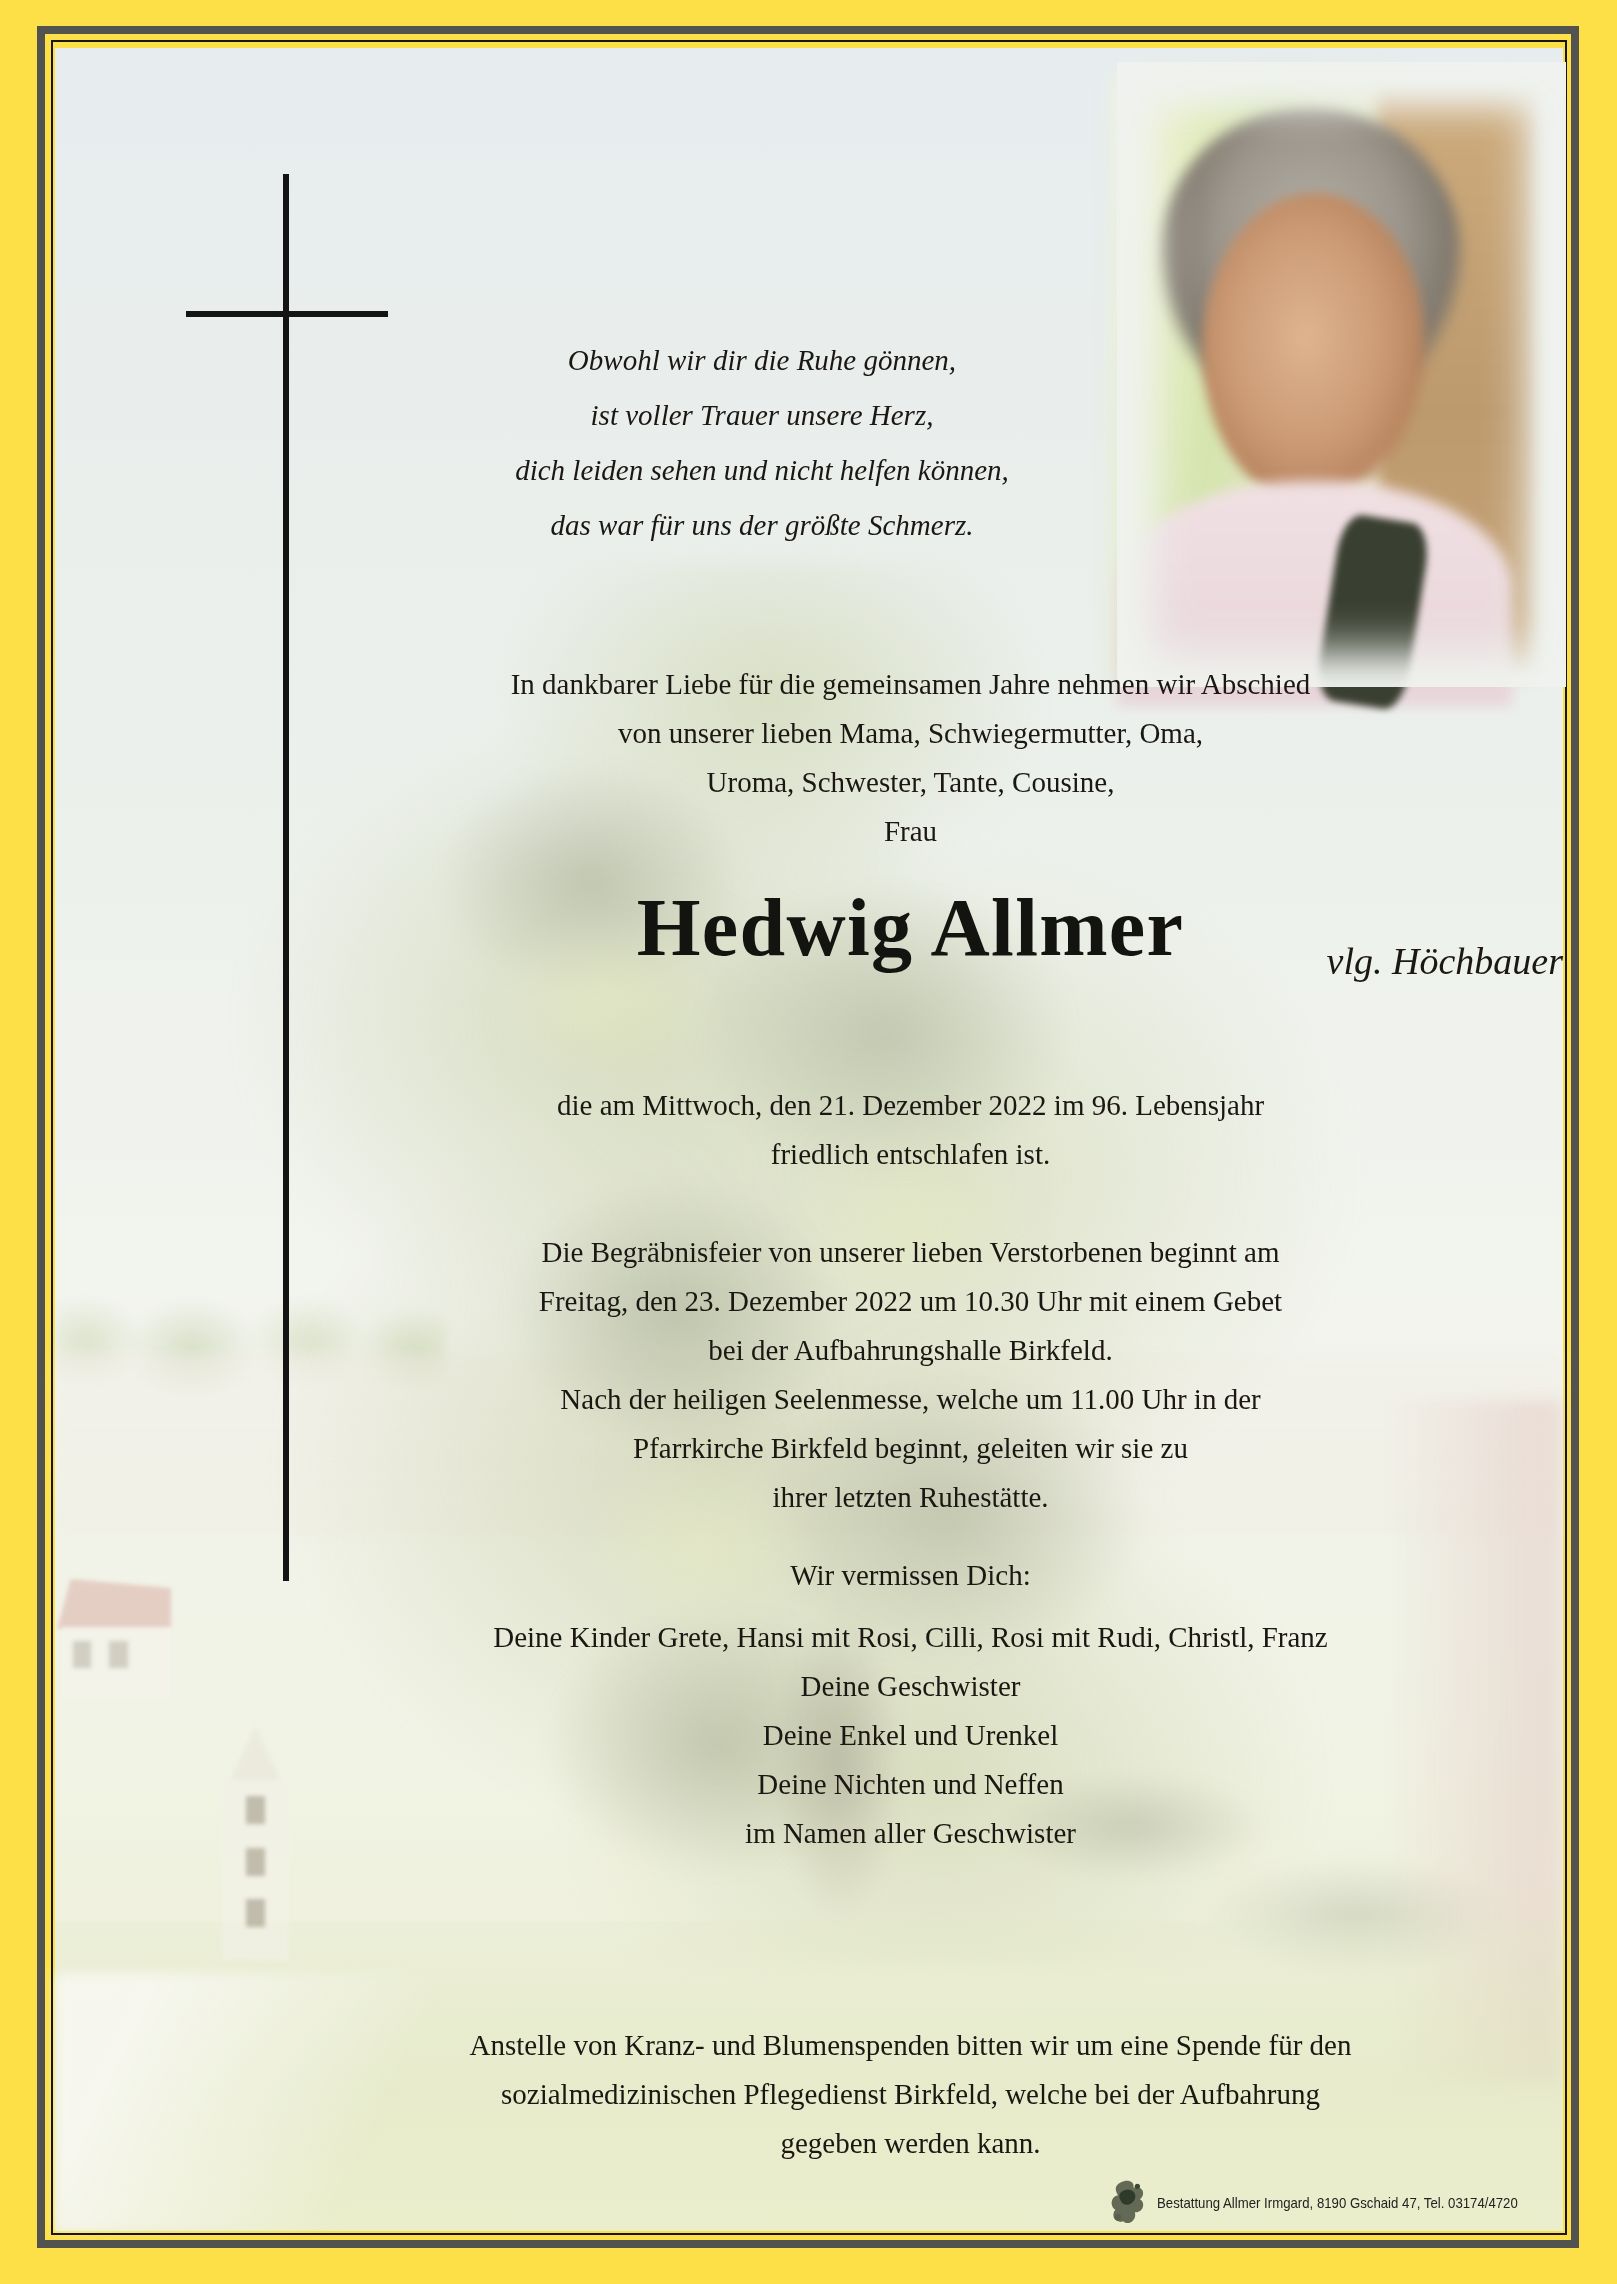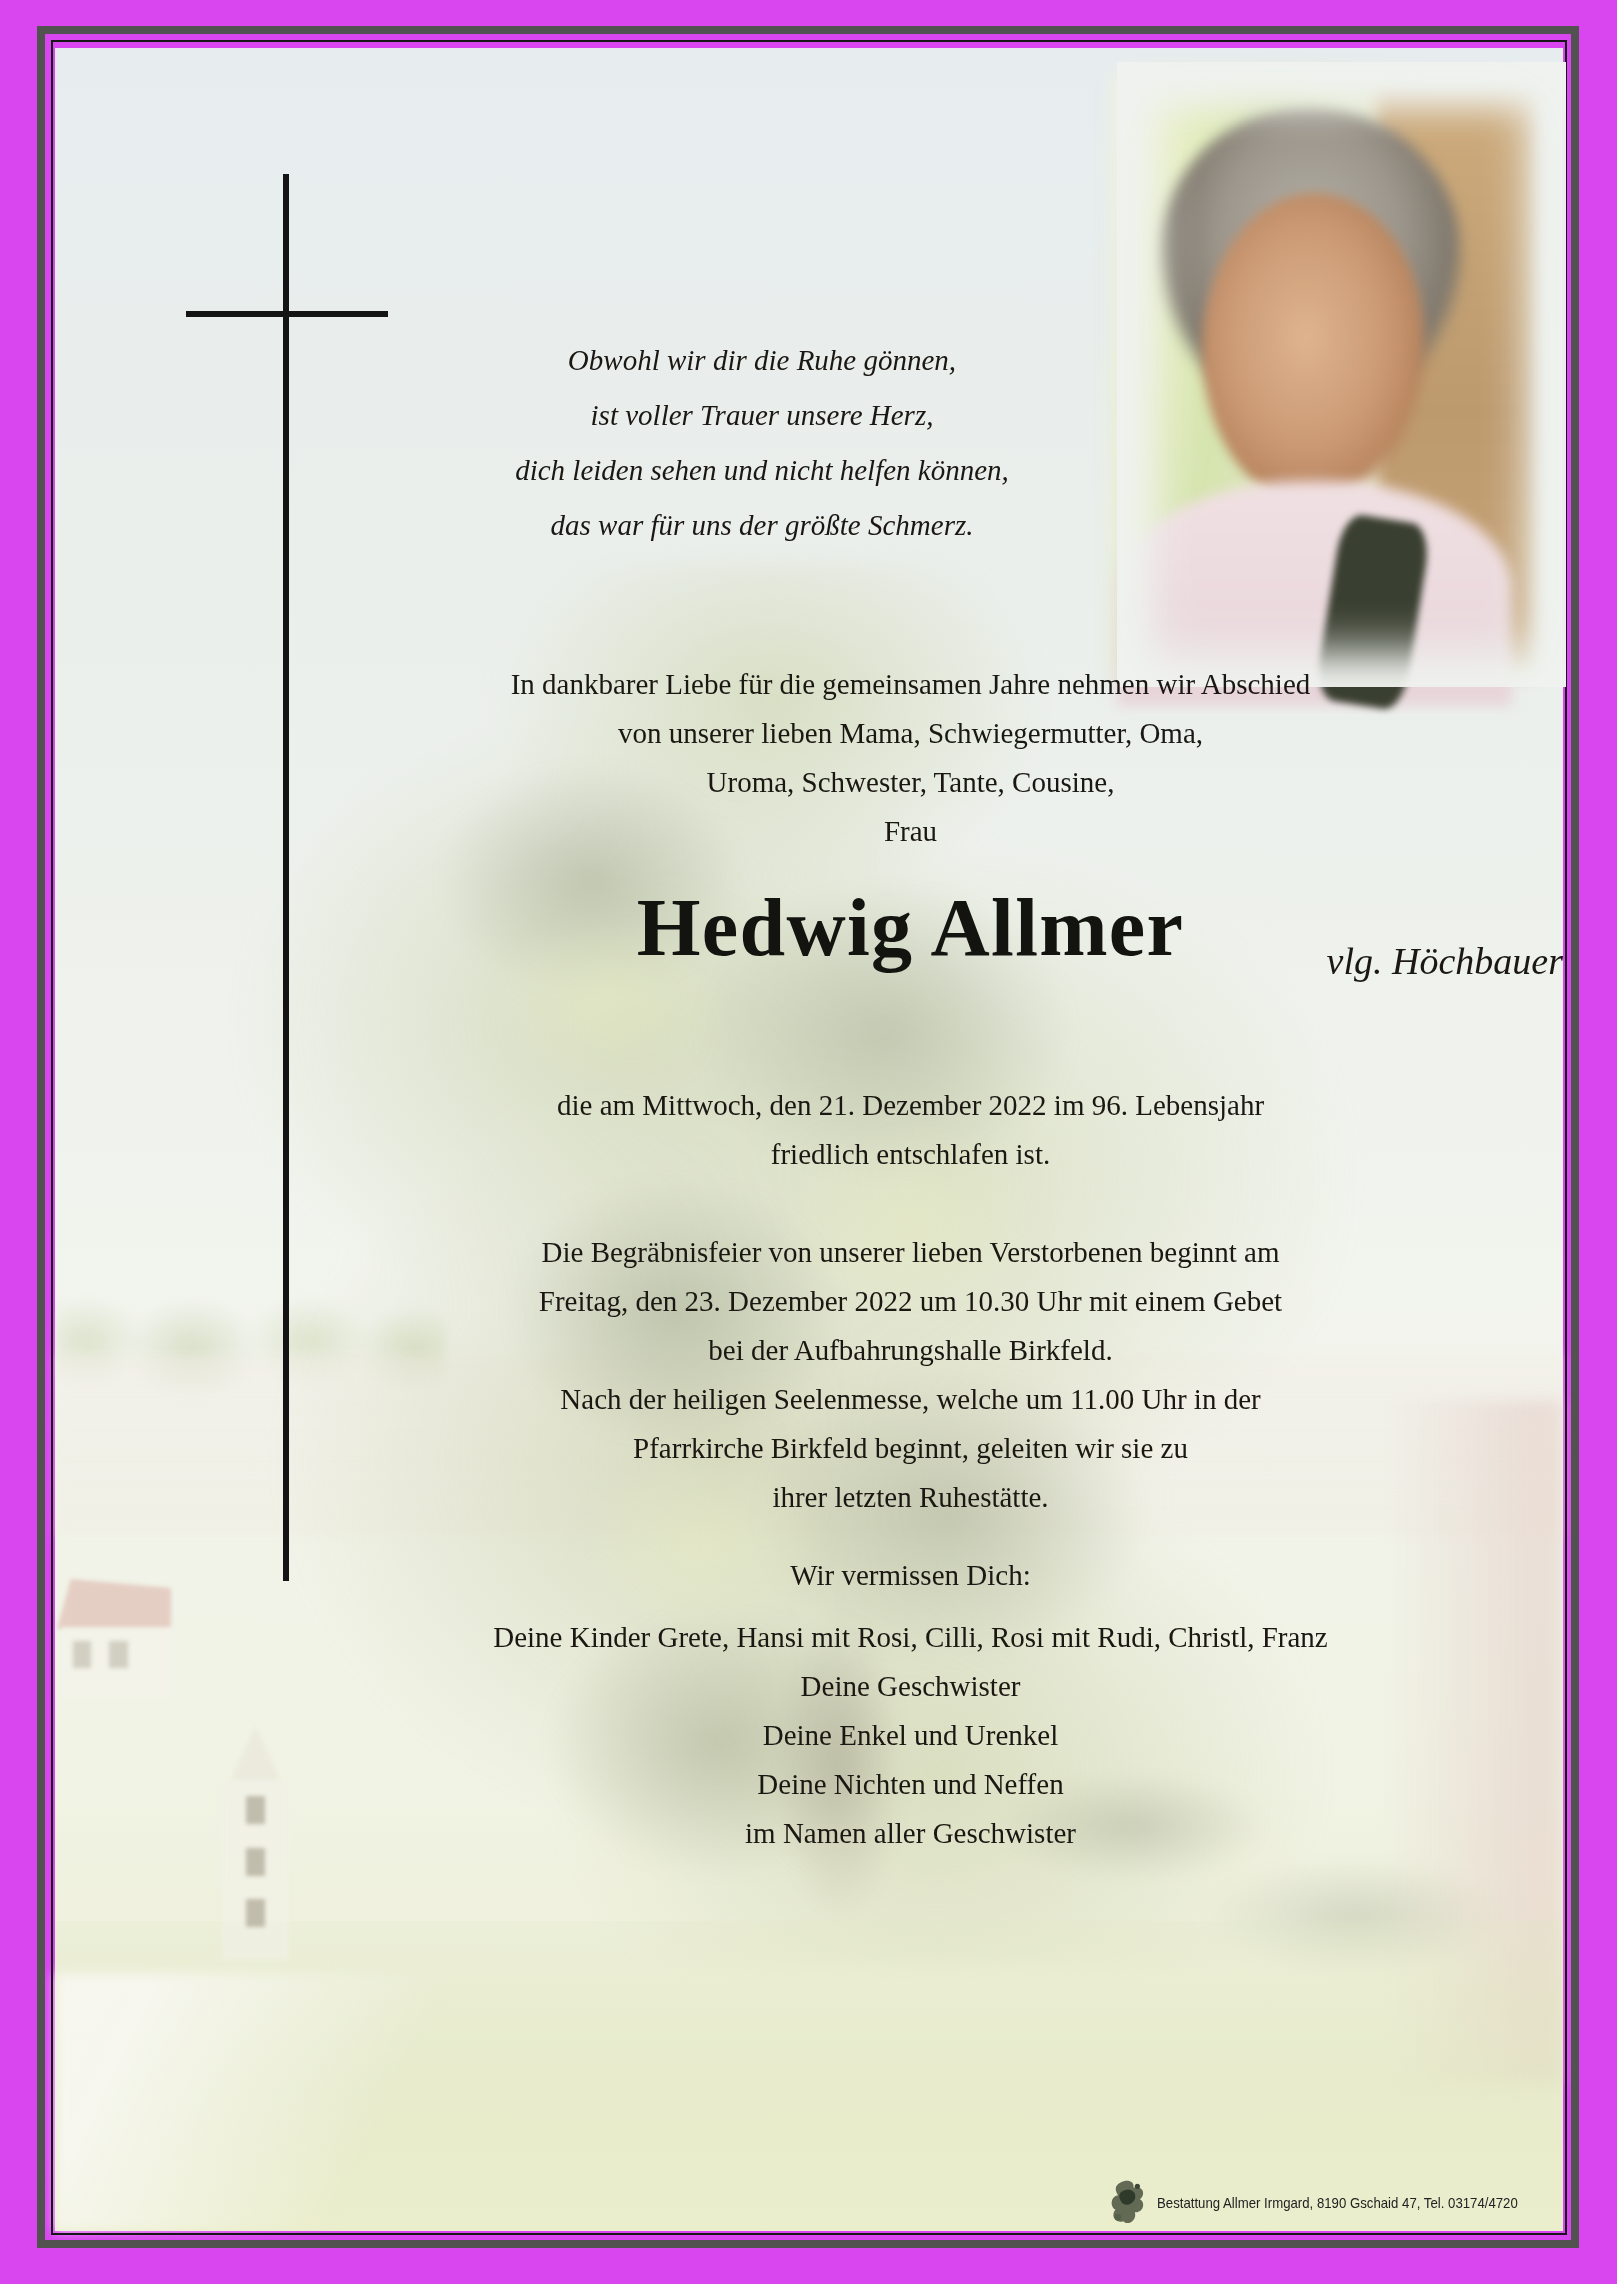--- a/index.html
+++ b/index.html
@@ -1,16 +1,16 @@
 <!DOCTYPE html>
 <html style="font-size:10.4px"><head>
 <meta charset="utf-8">
 <style>
   html,body{margin:0;padding:0;background:#e9e9e7;}
-  .page{position:relative;width:1617px;height:2284px;background:#d946ef;overflow:hidden;
+  .page{position:relative;width:1617px;height:2284px;background:#fde047;overflow:hidden;
         font-family:"Liberation Serif", serif;color:#1b1712;}
   .abs{position:absolute;}
 
   
   .content-bg{left:55px;top:48px;width:1508px;height:2183px;
     background:linear-gradient(180deg,#e7edef 0%,#e9eeec 16%,#edf1ec 38%,#f2f4ee 56%,#f1f3e6 76%,#eff1db 90%,#f1f3dd 100%);}
   .bg-tree-light{left:195px;top:560px;width:1198px;height:1407px;filter:blur(10.4px);opacity:.62;background:
     radial-gradient(ellipse 404px 280px at 48% 10%, #cdd4ab 0%, rgba(205,212,171,0) 70%),
     radial-gradient(ellipse 547px 443px at 36% 33%, #c6cda2 0%, rgba(198,205,162,0) 72%),
     radial-gradient(ellipse 586px 482px at 63% 44%, #d2d8b2 0%, rgba(210,216,178,0) 70%),
@@ -192,20 +192,25 @@
 
   <div class="abs tblock col mourners">
       <div class="line">Deine Kinder Grete, Hansi mit Rosi, Cilli, Rosi mit Rudi, Christl, Franz</div>
       <div class="line">Deine Geschwister</div>
       <div class="line">Deine Enkel und Urenkel</div>
       <div class="line">Deine Nichten und Neffen</div>
       <div class="line">im Namen aller Geschwister</div>
     </div>
 
 
+  <div class="abs tblock col donation">
+      <div class="line">Anstelle von Kranz- und Blumenspenden bitten wir um eine Spende für den</div>
+      <div class="line">sozialmedizinischen Pflegedienst Birkfeld, welche bei der Aufbahrung</div>
+      <div class="line">gegeben werden kann.</div>
+    </div>
 
   <div class="abs footer">
     <svg class="logo" viewBox="0 0 62 78">
       <path d="M18 8 C28 2 40 6 38 16 C52 12 58 26 48 34 C58 40 52 56 40 54 C44 66 30 76 22 68 C10 72 2 60 10 50 C0 44 4 28 14 28 C8 18 10 12 18 8 Z" fill="#4a5240" opacity="0.85"></path>
       <path d="M24 20 C34 16 44 24 40 34 C36 44 22 46 18 36 C14 28 16 23 24 20 Z" fill="#2f3a2a"></path>
       <circle cx="44" cy="14" r="4" fill="#3c4634"></circle>
       <circle cx="14" cy="62" r="5" fill="#55604a"></circle>
     </svg>
     <span class="footer-text">Bestattung Allmer Irmgard, 8190 Gschaid 47, Tel. 03174/4720</span>
   </div>

